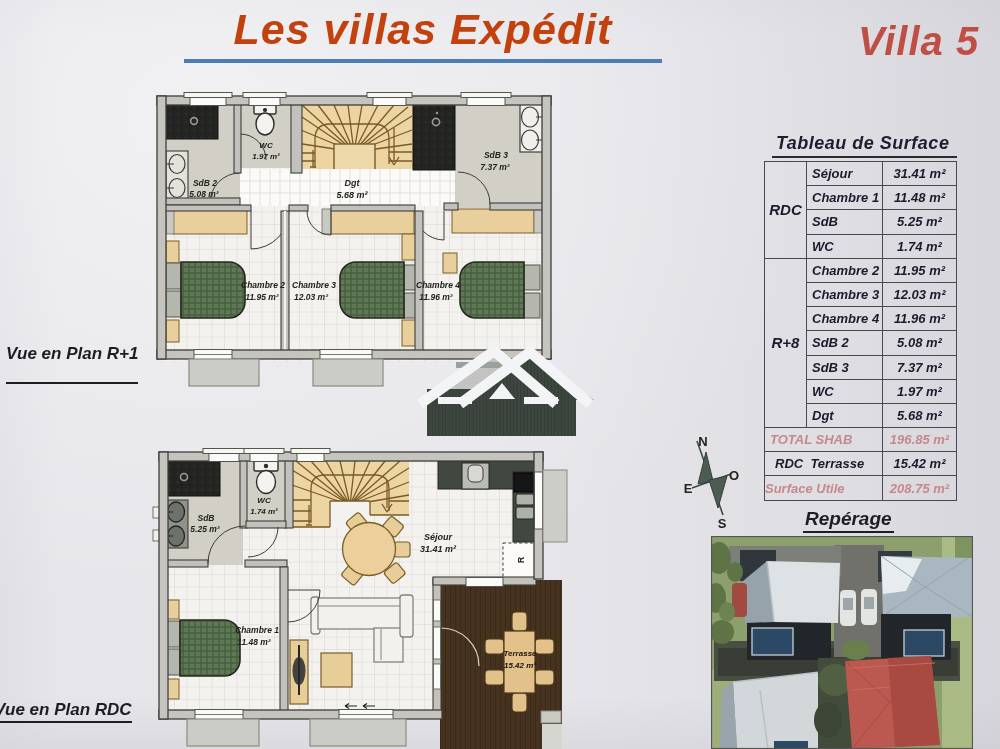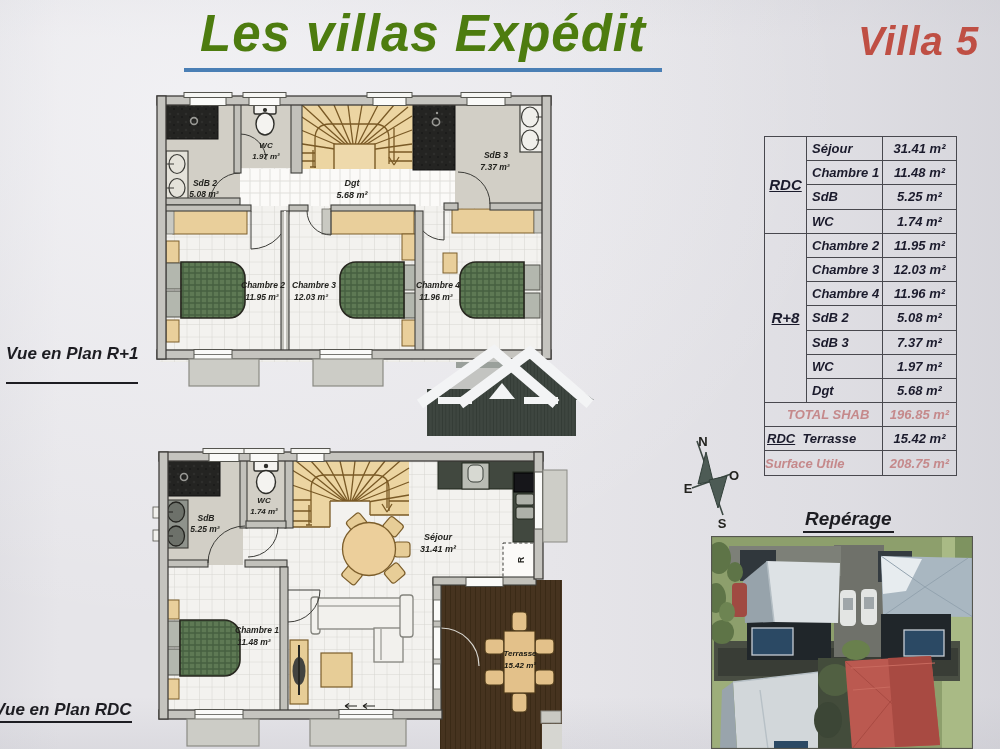--- a/index.html
+++ b/index.html
@@ -8,57 +8,58 @@
  background:#e6e5e9;}
 #vig{position:absolute;left:0;top:0;width:1000px;height:749px;
  background:
   radial-gradient(ellipse 1000px 800px at 20% 15%, rgba(252,252,254,0.5), rgba(252,252,254,0) 65%),
   
   linear-gradient(to right, rgba(205,205,212,0.25) 0%, rgba(205,205,212,0) 6%, rgba(208,208,215,0) 55%, rgba(203,203,211,0.3) 85%, rgba(195,195,203,0.45) 100%),
   linear-gradient(to bottom, rgba(210,210,216,0.2) 0%, rgba(210,210,216,0) 5%, rgba(210,210,216,0) 93%, rgba(198,198,206,0.35) 100%);
  z-index:0;}
 .hand{font-family:"Liberation Sans",sans-serif;font-style:italic;}
 #t1{position:absolute;left:184px;top:6px;width:478px;text-align:center;
- font-size:51px;font-weight:bold;color:#4d7c0f;letter-spacing:1px;
+ font-size:43px;font-weight:bold;color:#c2410c;letter-spacing:1px;
  border-bottom:4px solid #4a7fb5;padding-bottom:6px;line-height:1.1;}
 #t2{position:absolute;left:858px;top:19px;width:140px;font-size:40px;
  font-weight:bold;color:#bf4f44;letter-spacing:1px;}
 #vr1{position:absolute;left:6px;top:344px;font-size:17px;font-weight:bold;
  color:#1d1d22;border-bottom:2.5px solid #1d1d22;padding-bottom:18px;}
 #vrdc{position:absolute;left:-6px;top:700px;font-size:17px;font-weight:bold;
  color:#1d1d22;border-bottom:2.5px solid #1d1d22;padding-bottom:1px;}
 #tabwrap{position:absolute;left:764px;top:133px;z-index:2;}
 #tabtitle{font-size:18px;font-weight:bold;color:#1d1d30;
  border-bottom:2px solid #2a2a35;padding:0 4px 2px 4px;margin-left:8px;letter-spacing:0.5px;}
 table.surf{border-collapse:collapse;margin-top:3px;
  font-size:13px;font-style:italic;font-weight:bold;color:#1b1b2c;}
 table.surf td{white-space:nowrap;}
 table.surf td{border:1.4px solid #48484e;padding:0;}
 td.g{width:41px;text-align:center;font-size:15px;}
 td.n{width:70px;padding-left:5px !important;}
 td.v{width:73px;text-align:center;}
 tr.surf-row{height:24.2px;}
 .pink{color:#c5898b;}
-.und{text-decoration:underline;}
+.und{}
 </style>
 </head>
 <body>
 
 <div id="vig"></div>
 
 <div id="t1" class="hand">Les villas Expédit</div>
 
 <div id="t2" class="hand">Villa 5</div>
 
 <div id="vr1" class="hand">Vue en Plan R+1</div>
 
 <div id="vrdc" class="hand">Vue en Plan RDC</div>
 
 <div id="tabwrap">
 
+ <div id="tabtitle" class="hand">Tableau de Surface</div>
 
  <table class="surf">
   <tbody>
         <tr class="surf-row">
           <td class="g" rowspan="4"><span class="und">RDC</span></td>
           <td class="n">Séjour</td>
           <td class="v">31.41 m²</td>
         </tr>
   <tr class="surf-row">
           <td class="n">Chambre 1</td>
@@ -95,25 +96,25 @@
         </tr>
   <tr class="surf-row">
           <td class="n">WC</td>
           <td class="v">1.97 m²</td>
         </tr>
   <tr class="surf-row">
           <td class="n">Dgt</td>
           <td class="v">5.68 m²</td>
         </tr>
   <tr class="surf-row">
-          <td colspan="2" class="pink" style="padding-left:22px;">TOTAL SHAB</td>
+          <td colspan="2" class="pink" style="padding-left:5px;">TOTAL SHAB</td>
           <td class="v pink">196.85 m²</td>
         </tr>
   <tr class="surf-row">
-          <td colspan="2" style="padding-left:2px;"><span class="und">RDC</span>&nbsp; Terrasse</td>
+          <td colspan="2" style="padding-left:10px;"><span class="und">RDC</span>&nbsp; Terrasse</td>
           <td class="v">15.42 m²</td>
         </tr>
   <tr class="surf-row">
           <td colspan="2" class="pink" style="">Surface Utile</td>
           <td class="v pink">208.75 m²</td>
         </tr>
  </tbody>
     </table>
 </div>
 

